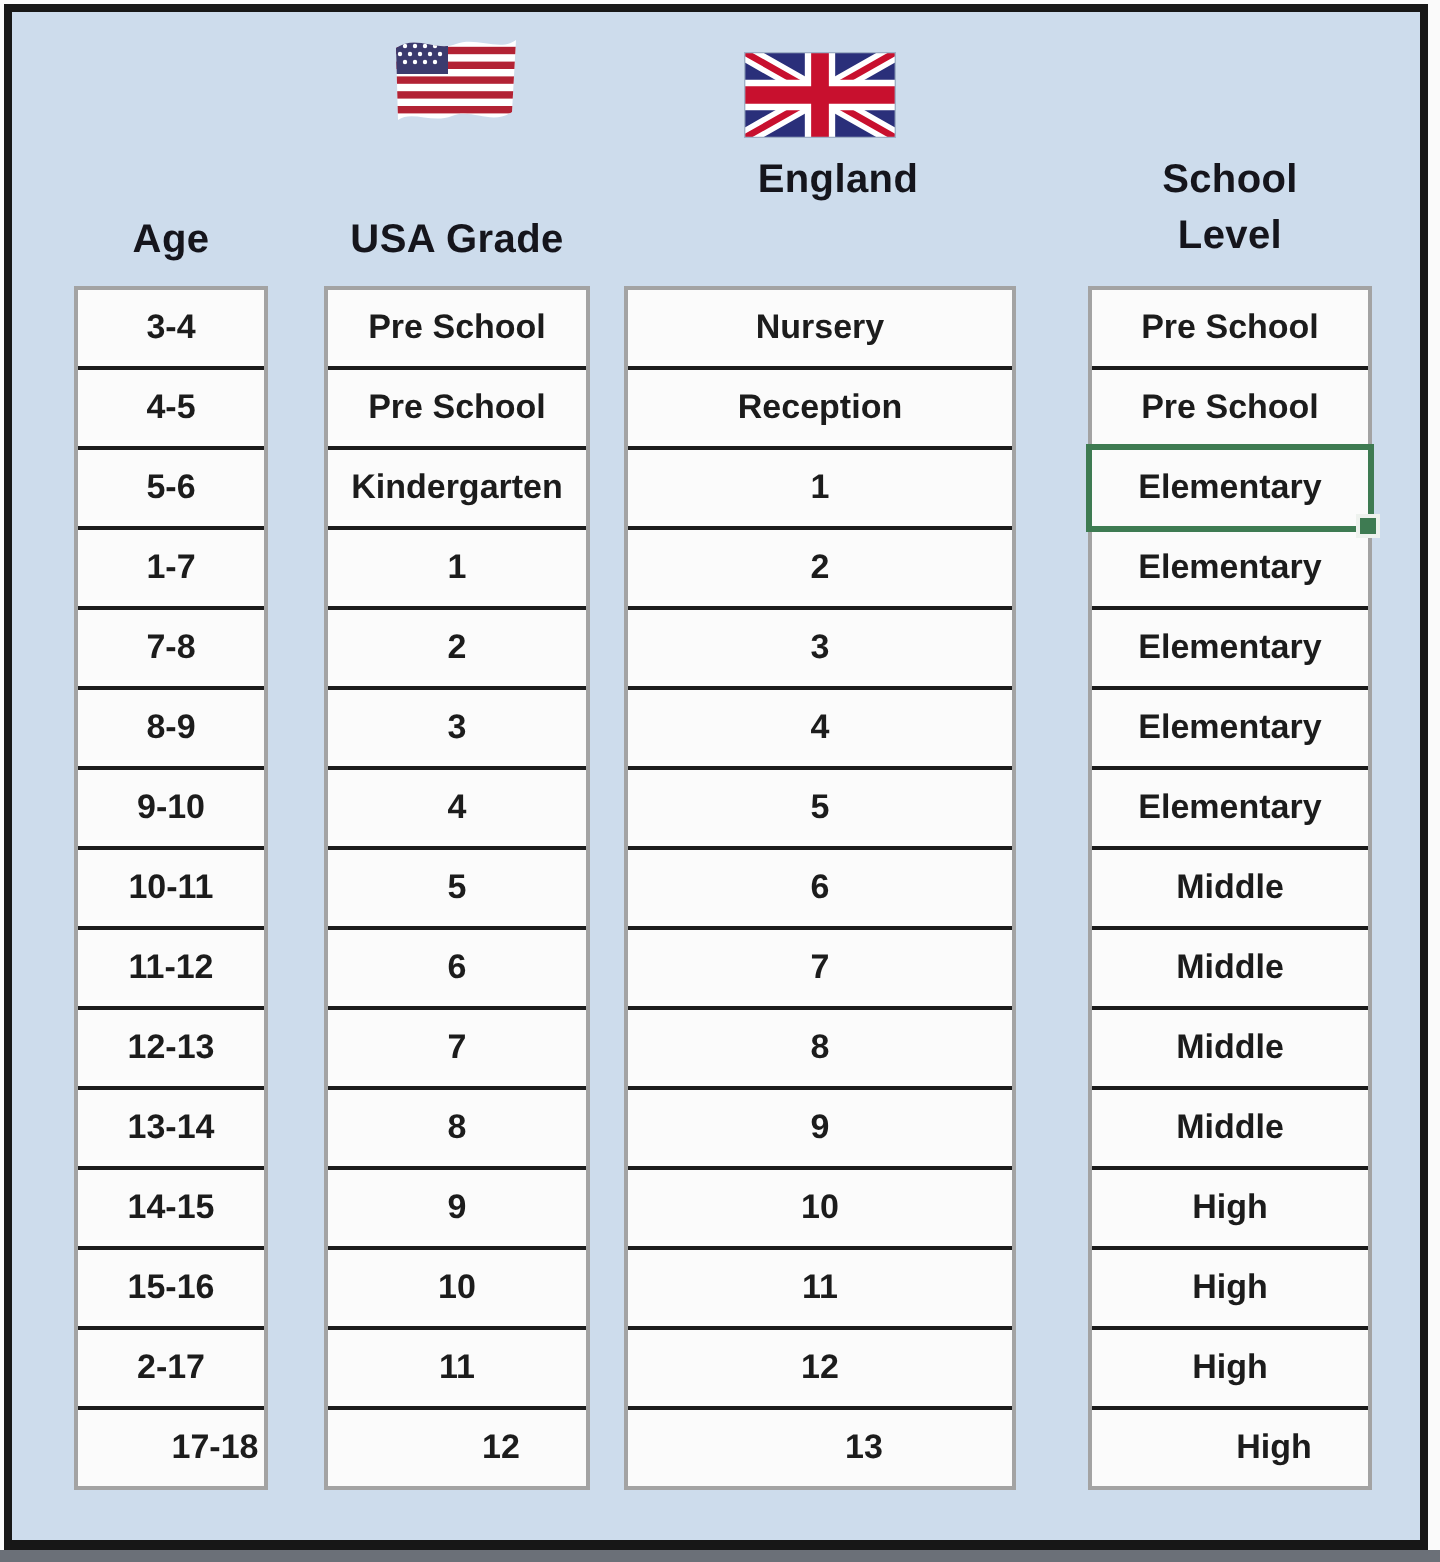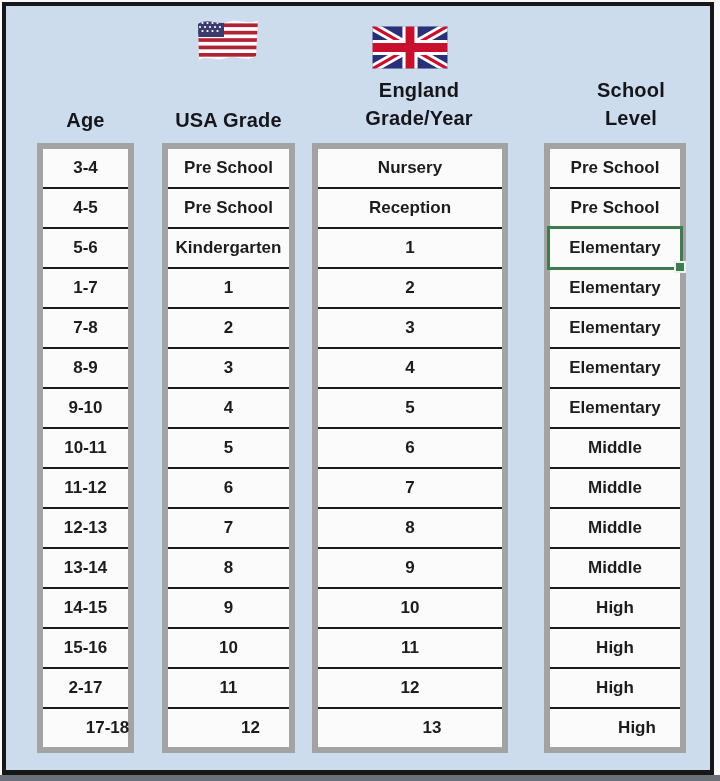--- a/index.html
+++ b/index.html
@@ -20,21 +20,21 @@
   .flag svg{display:block;}
   
   .col-header{
     position:absolute;text-align:center;
     font-weight:bold;font-size:20px;color:#15151c;
     line-height:28px;letter-spacing:0.2px;
   }
   
   .col{position:absolute;top:137px;}
   .cells{
-    border:6px solid #a3a3a3;background:#14532d;
+    border:2px solid #a3a3a3;background:#14532d;
   }
   .cell{
     position:relative;height:38px;
     display:flex;align-items:center;justify-content:center;
     border-bottom:2px solid #1b1b1b;
     font-weight:bold;font-size:17px;color:#1c1c1c;
     background:#fbfbfb;white-space:nowrap;
   }
   .cell:last-child{border-bottom:none;padding-left:44px;}
   .cell.selected::before{
@@ -47,21 +47,21 @@
     z-index:4;pointer-events:none;
   }
   
   .col-age{left:31px;width:97px;}
   .col-usa{left:156px;width:133px;}
   .col-england{left:306px;width:196px;}
   .col-school{left:538px;width:142px;}
   .hdr-age{left:31px;top:100px;width:97px;}
   .hdr-usa{left:141px;top:100px;width:163px;}
   .hdr-england{left:305px;top:70px;width:216px;}
-  .hdr-school{left:554px;top:70px;width:142px;}
+  .hdr-school{left:538px;top:70px;width:142px;}
   .flag-us{left:188px;top:8px;}
   .flag-uk{left:366px;top:20px;}
 </style>
 </head>
 <body>
 
 <div class="stage">
   <div class="panel">
 
     <div class="flag flag-us">
@@ -117,21 +117,20 @@
     </div>
 
     <div class="col-header hdr-age">
       <div>Age</div>
     </div>
     <div class="col-header hdr-usa">
       <div>USA Grade</div>
     </div>
     <div class="col-header hdr-england">
       <div>England</div>
-      <div>Grade/Year</div>
     </div>
     <div class="col-header hdr-school">
       <div>School</div>
       <div>Level</div>
     </div>
 
     <div class="col col-age">
       <div class="cells">
           <div class="cell">3-4</div>
           <div class="cell">4-5</div>

